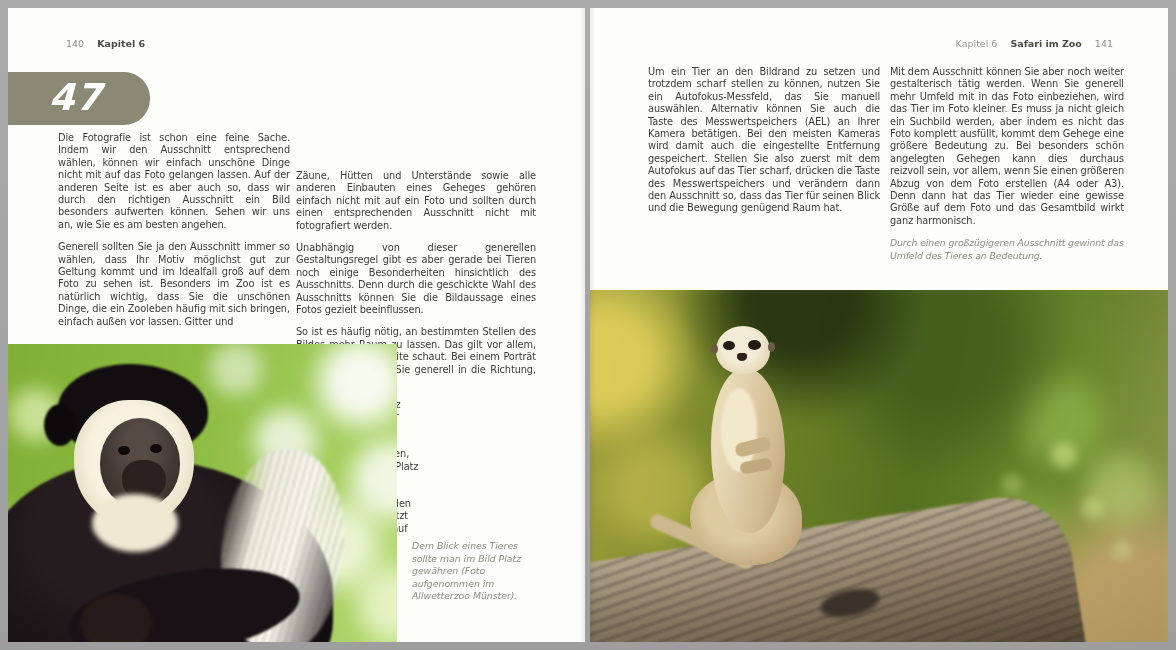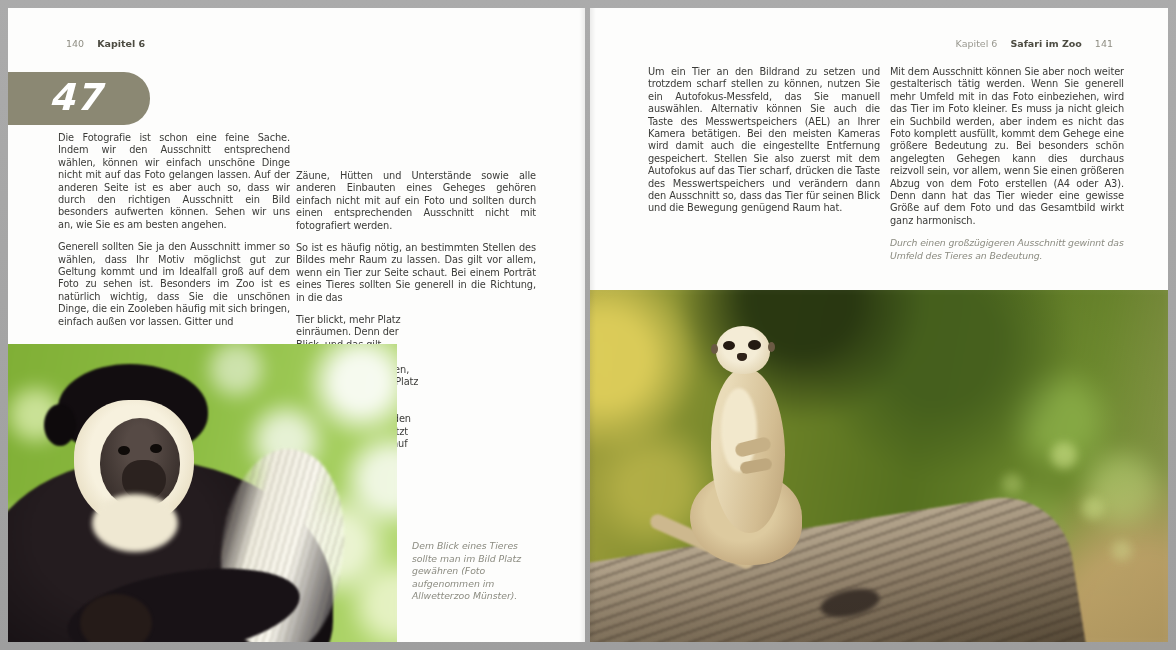--- a/index.html
+++ b/index.html
@@ -142,20 +142,21 @@
     </div>
 
 
     <div class="col" style="left:50px; top:124px; width:232px;">
       <p>Die Fotografie ist schon eine feine Sache. Indem wir den Ausschnitt entsprechend wählen, können wir einfach unschöne Dinge nicht mit auf das Foto gelangen lassen. Auf der anderen Seite ist es aber auch so, dass wir durch den richtigen Ausschnitt ein Bild besonders aufwerten können. Sehen wir uns an, wie Sie es am besten angehen.</p>
       <p>Generell sollten Sie ja den Ausschnitt immer so wählen, dass Ihr Motiv möglichst gut zur Geltung kommt und im Idealfall groß auf dem Foto zu sehen ist. Besonders im Zoo ist es natürlich wichtig, dass Sie die unschönen Dinge, die ein Zooleben häufig mit sich bringen, einfach außen vor lassen. Gitter und</p>
     </div>
 
     <div class="col" style="left:288px; top:124px; width:240px;margin-top:38px;">
       <p>Zäune, Hütten und Unterstände sowie alle anderen Einbauten eines Geheges gehören einfach nicht mit auf ein Foto und sollten durch einen entsprechenden Ausschnitt nicht mit fotografiert werden.</p>
+      <p>Unabhängig von dieser generellen Gestaltungsregel gibt es aber gerade bei Tieren noch einige Besonderheiten hinsichtlich des Ausschnitts. Denn durch die geschickte Wahl des Ausschnitts können Sie die Bildaussage eines Fotos gezielt beeinflussen.</p>
       <p>So ist es häufig nötig, an bestimmten Stellen des Bildes mehr Raum zu lassen. Das gilt vor allem, wenn ein Tier zur Seite schaut. Bei einem Porträt eines Tieres sollten Sie generell in die Richtung, in die das</p>
       <p class="wrap-cont">Tier blickt, mehr Platz einräumen. Denn der Blick, und das gilt übrigens auch für Porträts von Menschen, sollte im Bild immer Platz haben. Besonders negativ sieht es aus, wenn ein Tier so an den Rand des Fotos gesetzt wird, dass es direkt auf den Bildrand schaut.</p>
     </div>
 
     <div class="caption caption-left">Dem Blick eines Tieres sollte man im Bild Platz gewähren (Foto aufgenommen im Allwetterzoo Münster).</div>
 
     <div class="photo photo-monkey" title="Schwarz-weißer Colobus-Affe vor grünem Bokeh-Hintergrund">
       <div class="pm-bg"></div>
       <div class="pm-body"></div>
       <div class="pm-mantle"></div>

